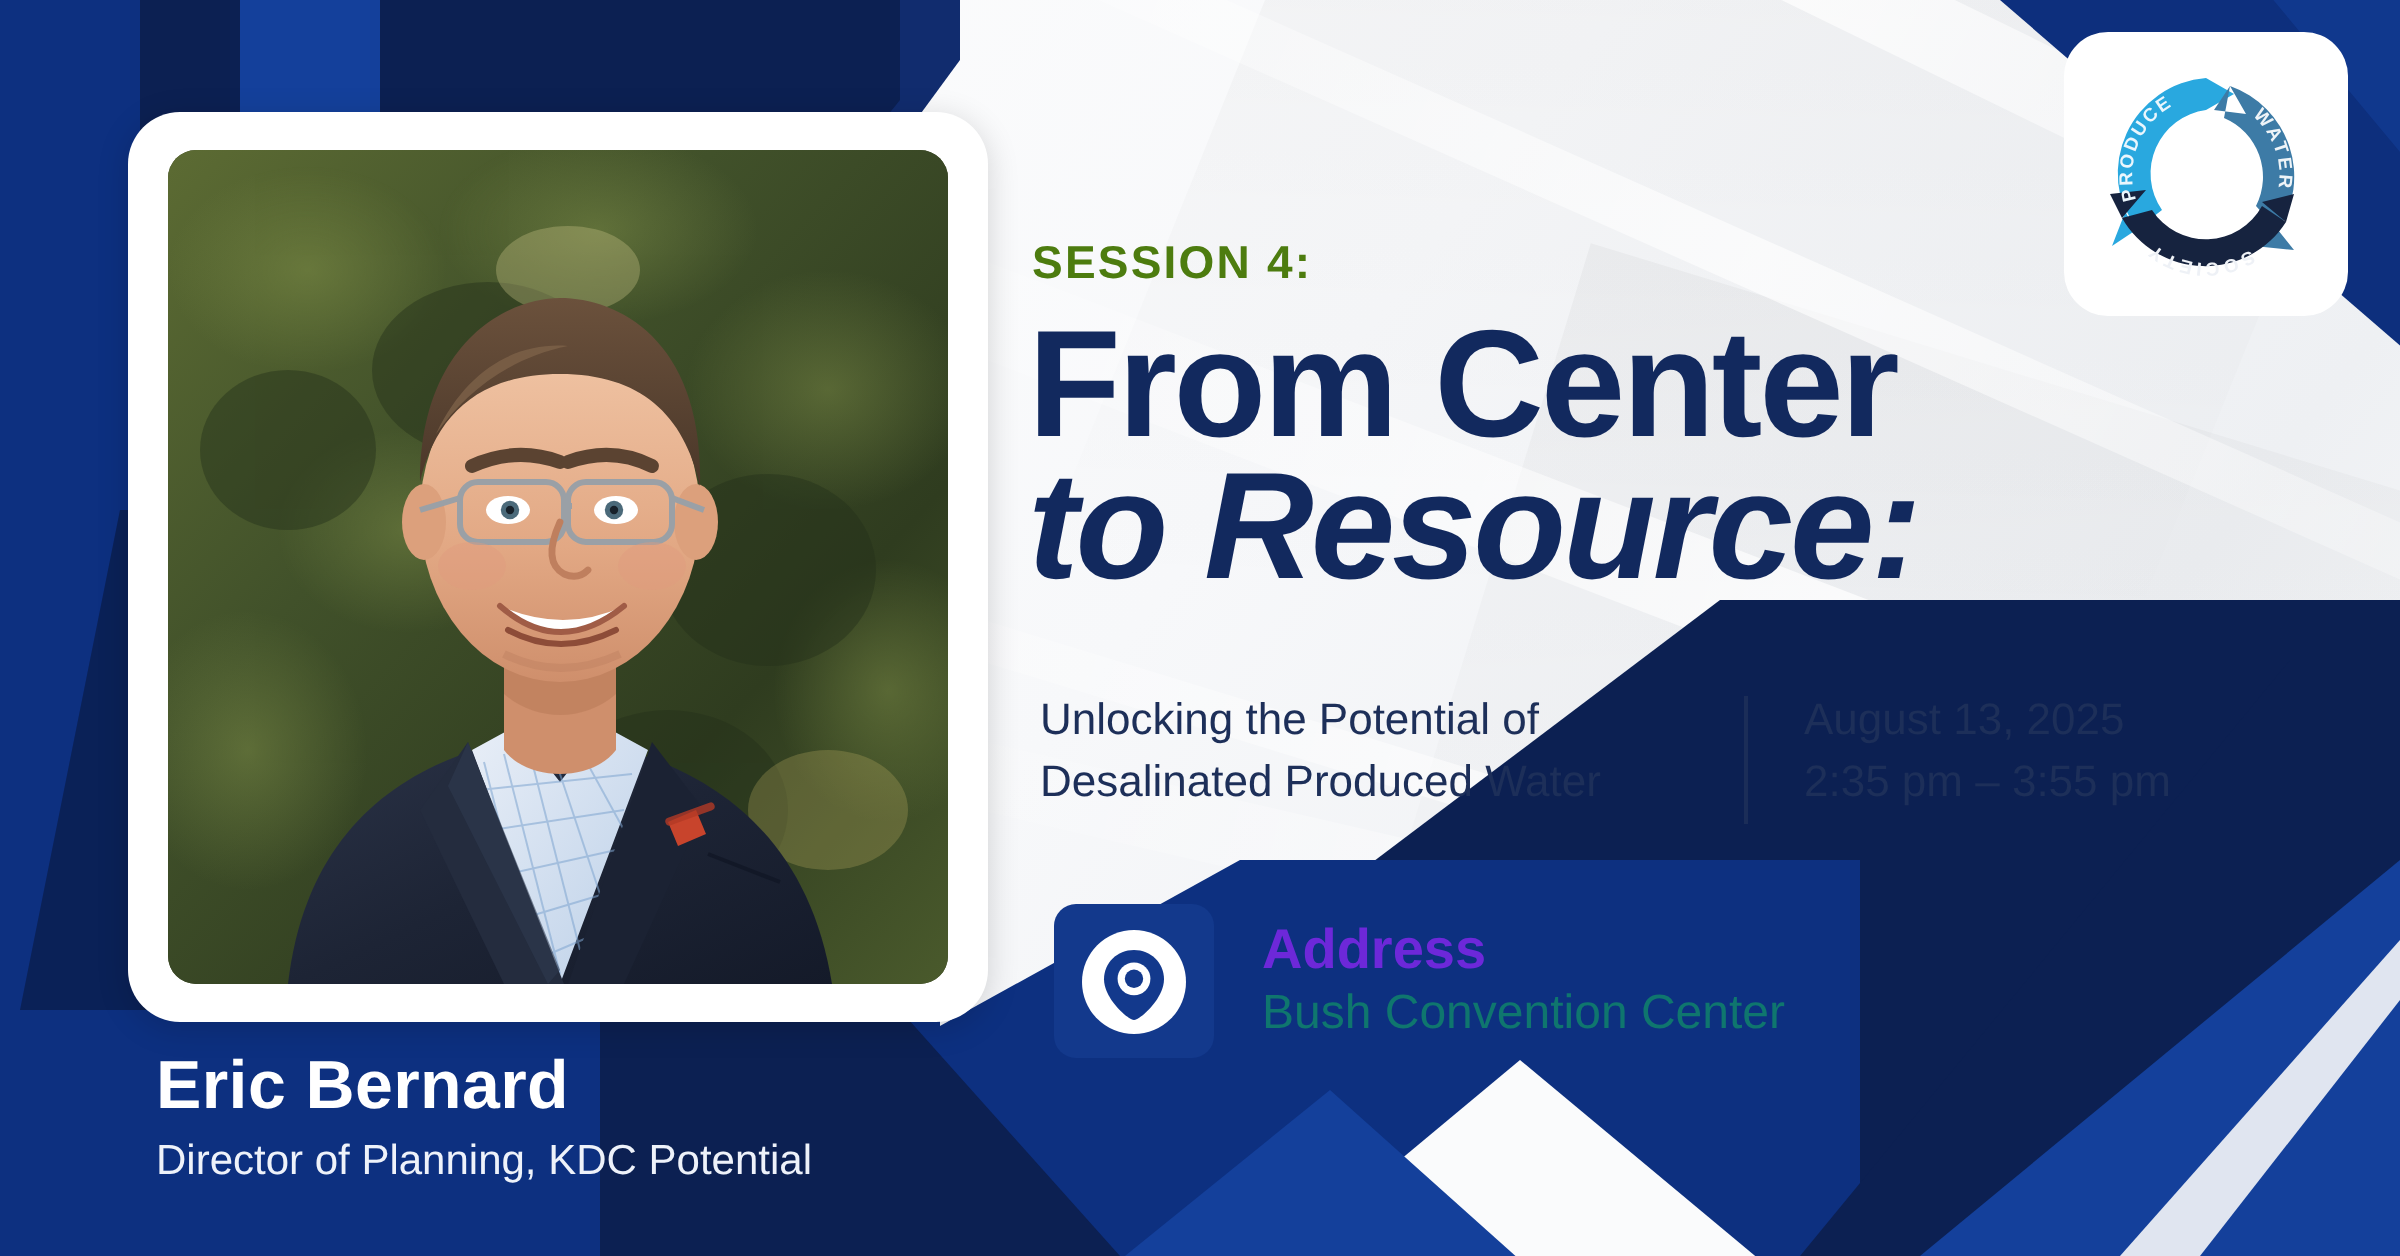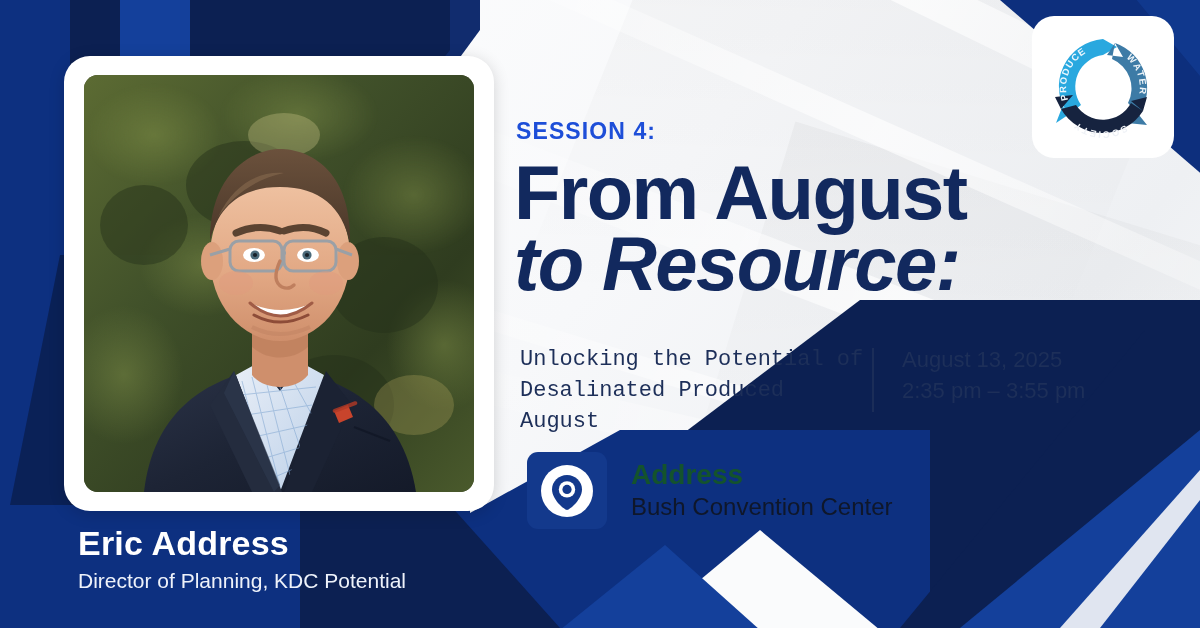--- a/index.html
+++ b/index.html
@@ -71,36 +71,36 @@
     clip-path:polygon(0 0, 100px 0, 100px 120px);}
 
   
   .photo-card{position:absolute;left:64px;top:56px;width:430px;height:455px;background:#ffffff;
     border-radius:26px;box-shadow:0 3px 16px rgba(0,0,0,.16);}
   .photo{position:absolute;left:84px;top:75px;width:390px;height:417px;border-radius:14px;overflow:hidden;background:#3f4a26;}
   .photo svg{display:block;width:390px;height:417px;}
 
   
   .session-kicker{position:absolute;left:516px;top:118px;font-size:23px;font-weight:700;
-    letter-spacing:1.1px;color:#1d4ed8;}
+    letter-spacing:1.1px;color:#4d7c0f;}
   .headline{position:absolute;left:514px;top:158px;width:640px;
     font-size:76px;line-height:.93;font-weight:700;color:#12295e;letter-spacing:-1.6px;}
   .headline .l2{display:block;font-style:italic;}
 
   .subrow{position:absolute;left:520px;top:344px;width:640px;display:flex;align-items:flex-start;}
-  .sub-left{width:352px;font-size:22px;line-height:1.42;color:#1d2f59;font-weight:400;font-family:Liberation Mono, monospace;}
+  .sub-left{width:352px;font-size:22px;line-height:1.42;color:#1d2f59;font-weight:400;}
   .divider{width:2px;height:64px;background:#1d2f59;margin:4px 28px 0 0;opacity:.9;}
   .sub-right{font-size:22px;line-height:1.42;color:#1d2f59;font-weight:400;white-space:nowrap;}
 
   
   .addr{position:absolute;left:527px;top:452px;display:flex;align-items:center;}
   .addr-icon{width:80px;height:77px;border-radius:11px;background:#13398c;display:flex;align-items:center;justify-content:center;flex:0 0 auto;}
   .addr-text{margin-left:24px;}
-  .addr-title{font-size:28px;font-weight:700;color:#14532d;line-height:1.12;}
-  .addr-sub{font-size:24px;font-weight:400;color:#0f172a;line-height:1.25;margin-top:1px;text-align:center;}
+  .addr-title{font-size:28px;font-weight:700;color:#6d28d9;line-height:1.12;}
+  .addr-sub{font-size:24px;font-weight:400;color:#0f766e;line-height:1.25;margin-top:1px;text-align:center;}
 
   
   .speaker{position:absolute;left:78px;top:524px;}
   .sp-name{font-size:34px;font-weight:700;color:#ffffff;letter-spacing:.2px;line-height:1.15;}
   .sp-role{font-size:21px;font-weight:400;color:#eef2fa;line-height:1.3;margin-top:4px;}
 
   
   .logo-badge{position:absolute;left:1032px;top:16px;width:142px;height:142px;border-radius:22px;background:#ffffff;
     display:flex;align-items:center;justify-content:center;}
   .logo-badge svg{display:block;}
@@ -253,28 +253,28 @@
       <path d="M166 228 q30 26 62 0 q-30 14 -62 0 z" fill="#ffffff"></path>
       <path d="M166 228 q30 26 62 0" stroke="#a05c46" stroke-width="3" fill="none" stroke-linecap="round"></path>
       <path d="M170 240 q26 14 54 0" stroke="#8d4c38" stroke-width="3" fill="none" stroke-linecap="round"></path>
 
       <path d="M168 252 q28 14 58 0" stroke="#c08261" stroke-width="4" fill="none" opacity=".5"></path>
     </svg>
   </div>
 
   <div class="session-kicker">SESSION 4:</div>
   <div class="headline">
-    <span class="l1">From August</span>
+    <span class="l1">From Center</span>
     <span class="l2">to Resource:</span>
   </div>
 
   <div class="subrow">
     <div class="sub-left">
       <div>Unlocking the Potential of</div>
-      <div>Desalinated Produced August</div>
+      <div>Desalinated Produced Water</div>
     </div>
     <div class="divider"></div>
     <div class="sub-right">
       <div>August 13, 2025</div>
       <div>2:35 pm – 3:55 pm</div>
     </div>
   </div>
 
   <div class="addr">
     <div class="addr-icon">
@@ -285,21 +285,21 @@
         <circle cx="28" cy="26.4" r="4.6" fill="#13398c"></circle>
       </svg>
     </div>
     <div class="addr-text">
       <div class="addr-title">Address</div>
       <div class="addr-sub">Bush Convention Center</div>
     </div>
   </div>
 
   <div class="speaker">
-    <div class="sp-name">Eric Address</div>
+    <div class="sp-name">Eric Bernard</div>
     <div class="sp-role">Director of Planning, KDC Potential</div>
   </div>
 
   <div class="logo-badge">
     <svg width="120" height="120" viewBox="0 0 120 120" xmlns="http://www.w3.org/2000/svg" role="img" aria-label="Produced Water Society">
       <defs>
         <path id="arcProduced" d="M 25.5 74 A 40 40 0 0 1 42 26.5" fill="none"></path>
         <path id="arcWater" d="M 78 27 A 40 40 0 0 1 94.5 74" fill="none"></path>
         <path id="arcSociety" d="M 89 92 A 40 40 0 0 1 31 92" fill="none"></path>
       </defs>

